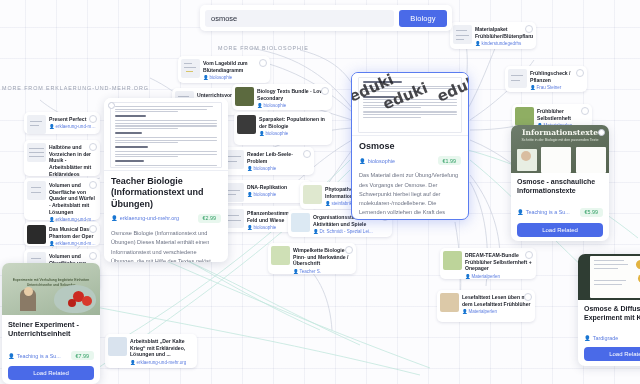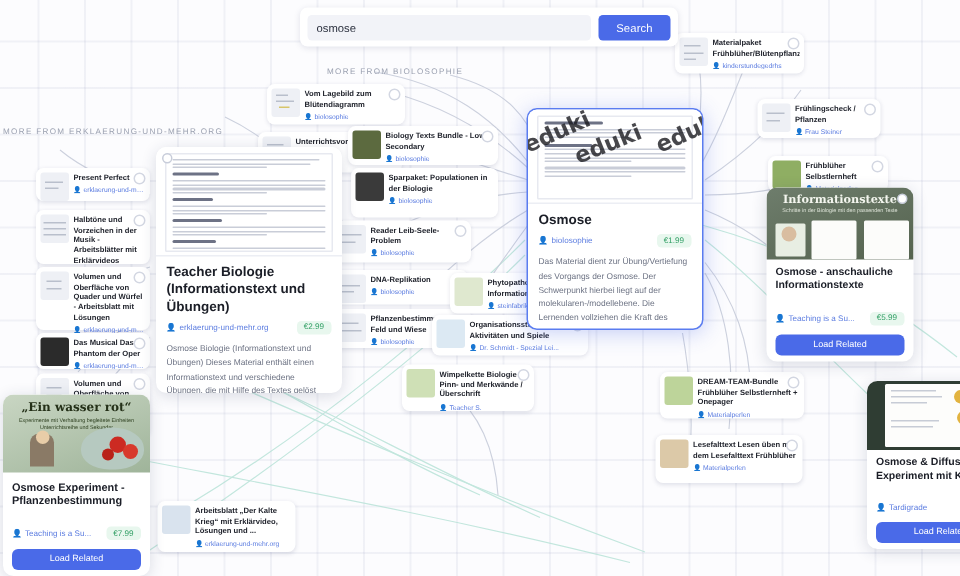--- a/index.html
+++ b/index.html
@@ -177,21 +177,21 @@
       <path d="M100,178 C 74,186 58,196 46,206"></path>
       <path d="M100,205 C 76,222 62,236 52,248"></path>
       <path d="M100,225 C 80,244 70,258 62,268"></path>
       <path d="M185,120 C 205,108 225,98 240,92"></path>
       <path d="M300,260 C 320,276 330,300 332,330"></path>
     </g>
   </svg>
 
   <div id="searchbar">
     <input id="search-input" value="osmose" placeholder="Search materials" style="">
-    <button id="search-btn">Search</button>
+    <button id="search-btn">Biology</button>
   </div>
 
   <div class="section-label" style="left:218px;top:45px;">MORE FROM BIOLOSOPHIE</div>
   <div class="section-label" style="left:2px;top:85px;">MORE FROM ERKLAERUNG-UND-MEHR.ORG</div>
 
   <div class="node" style="left:178px;top:56px;width:92px;height:27px;">
     <div class="thumb">
       <div class="sk" style="left:3px;top:4px;width:8px;height:1px;"></div>
       <div class="sk" style="left:3px;top:8px;width:12px;height:1px;"></div>
       <div class="sk" style="left:5px;top:12px;width:7px;height:1px;background:#d7c56a;"></div>
@@ -516,31 +516,30 @@
           <span class="pin">👤</span><span>erklaerung-und-mehr.org</span>
         </div>
         <div class="price">€2.99</div>
       </div>
       <div class="desc">Osmose Biologie (Informationstext und Übungen) Dieses Material enthält einen Informationstext und verschiedene Übungen, die mit Hilfe des Textes gelöst werden können. Sie erhalten das Material und die Lösungen im DOCX- und im PDF-Format.</div>
     </div>
   </div>
 
   <div class="bigcard" style="left:2px;top:263px;width:98px;height:121px;">
     <div class="cover" style="height:52px;background:linear-gradient(160deg,#c9d6c3,#9fb49a);">
-      <div class="capt">„Ein wasser rot“</div>
       <div class="sub">Experimente mit Verhaltung begleitete Einheiten Unterrichtsreihe und Sekundar</div>
       <div style="position:absolute;left:18px;top:26px;width:16px;height:22px;background:#8a7a66;border-radius:6px 6px 0 0;"></div>
       <div style="position:absolute;left:22px;top:24px;width:9px;height:9px;background:#e8cda8;border-radius:50%;"></div>
       <div style="position:absolute;right:4px;top:22px;width:42px;height:28px;background:#b6c9c0;border-radius:50% 50% 45% 45%;"></div>
       <div style="position:absolute;right:16px;top:28px;width:11px;height:11px;background:#cc2a22;border-radius:50%;"></div>
       <div style="position:absolute;right:8px;top:33px;width:10px;height:10px;background:#d8392c;border-radius:50%;"></div>
       <div style="position:absolute;right:24px;top:36px;width:8px;height:8px;background:#b92118;border-radius:50%;"></div>
     </div>
     <div class="info" style="padding:5px 6px 6px;">
-      <div class="btitle" style="font-size:7.3px;">Osmose Experiment - Pflanzenbestimmung</div>
+      <div class="btitle" style="font-size:7.3px;">Steiner Experiment - Unterrichtseinheit</div>
       <div class="meta" style="margin-top:13px;">
         <div class="bauthor">
           <span class="pin">👤</span><span>Teaching is a Su...</span>
         </div>
         <div class="price">€7.99</div>
       </div>
       <button class="loadbtn">Load Related</button>
     </div>
   </div>
 

